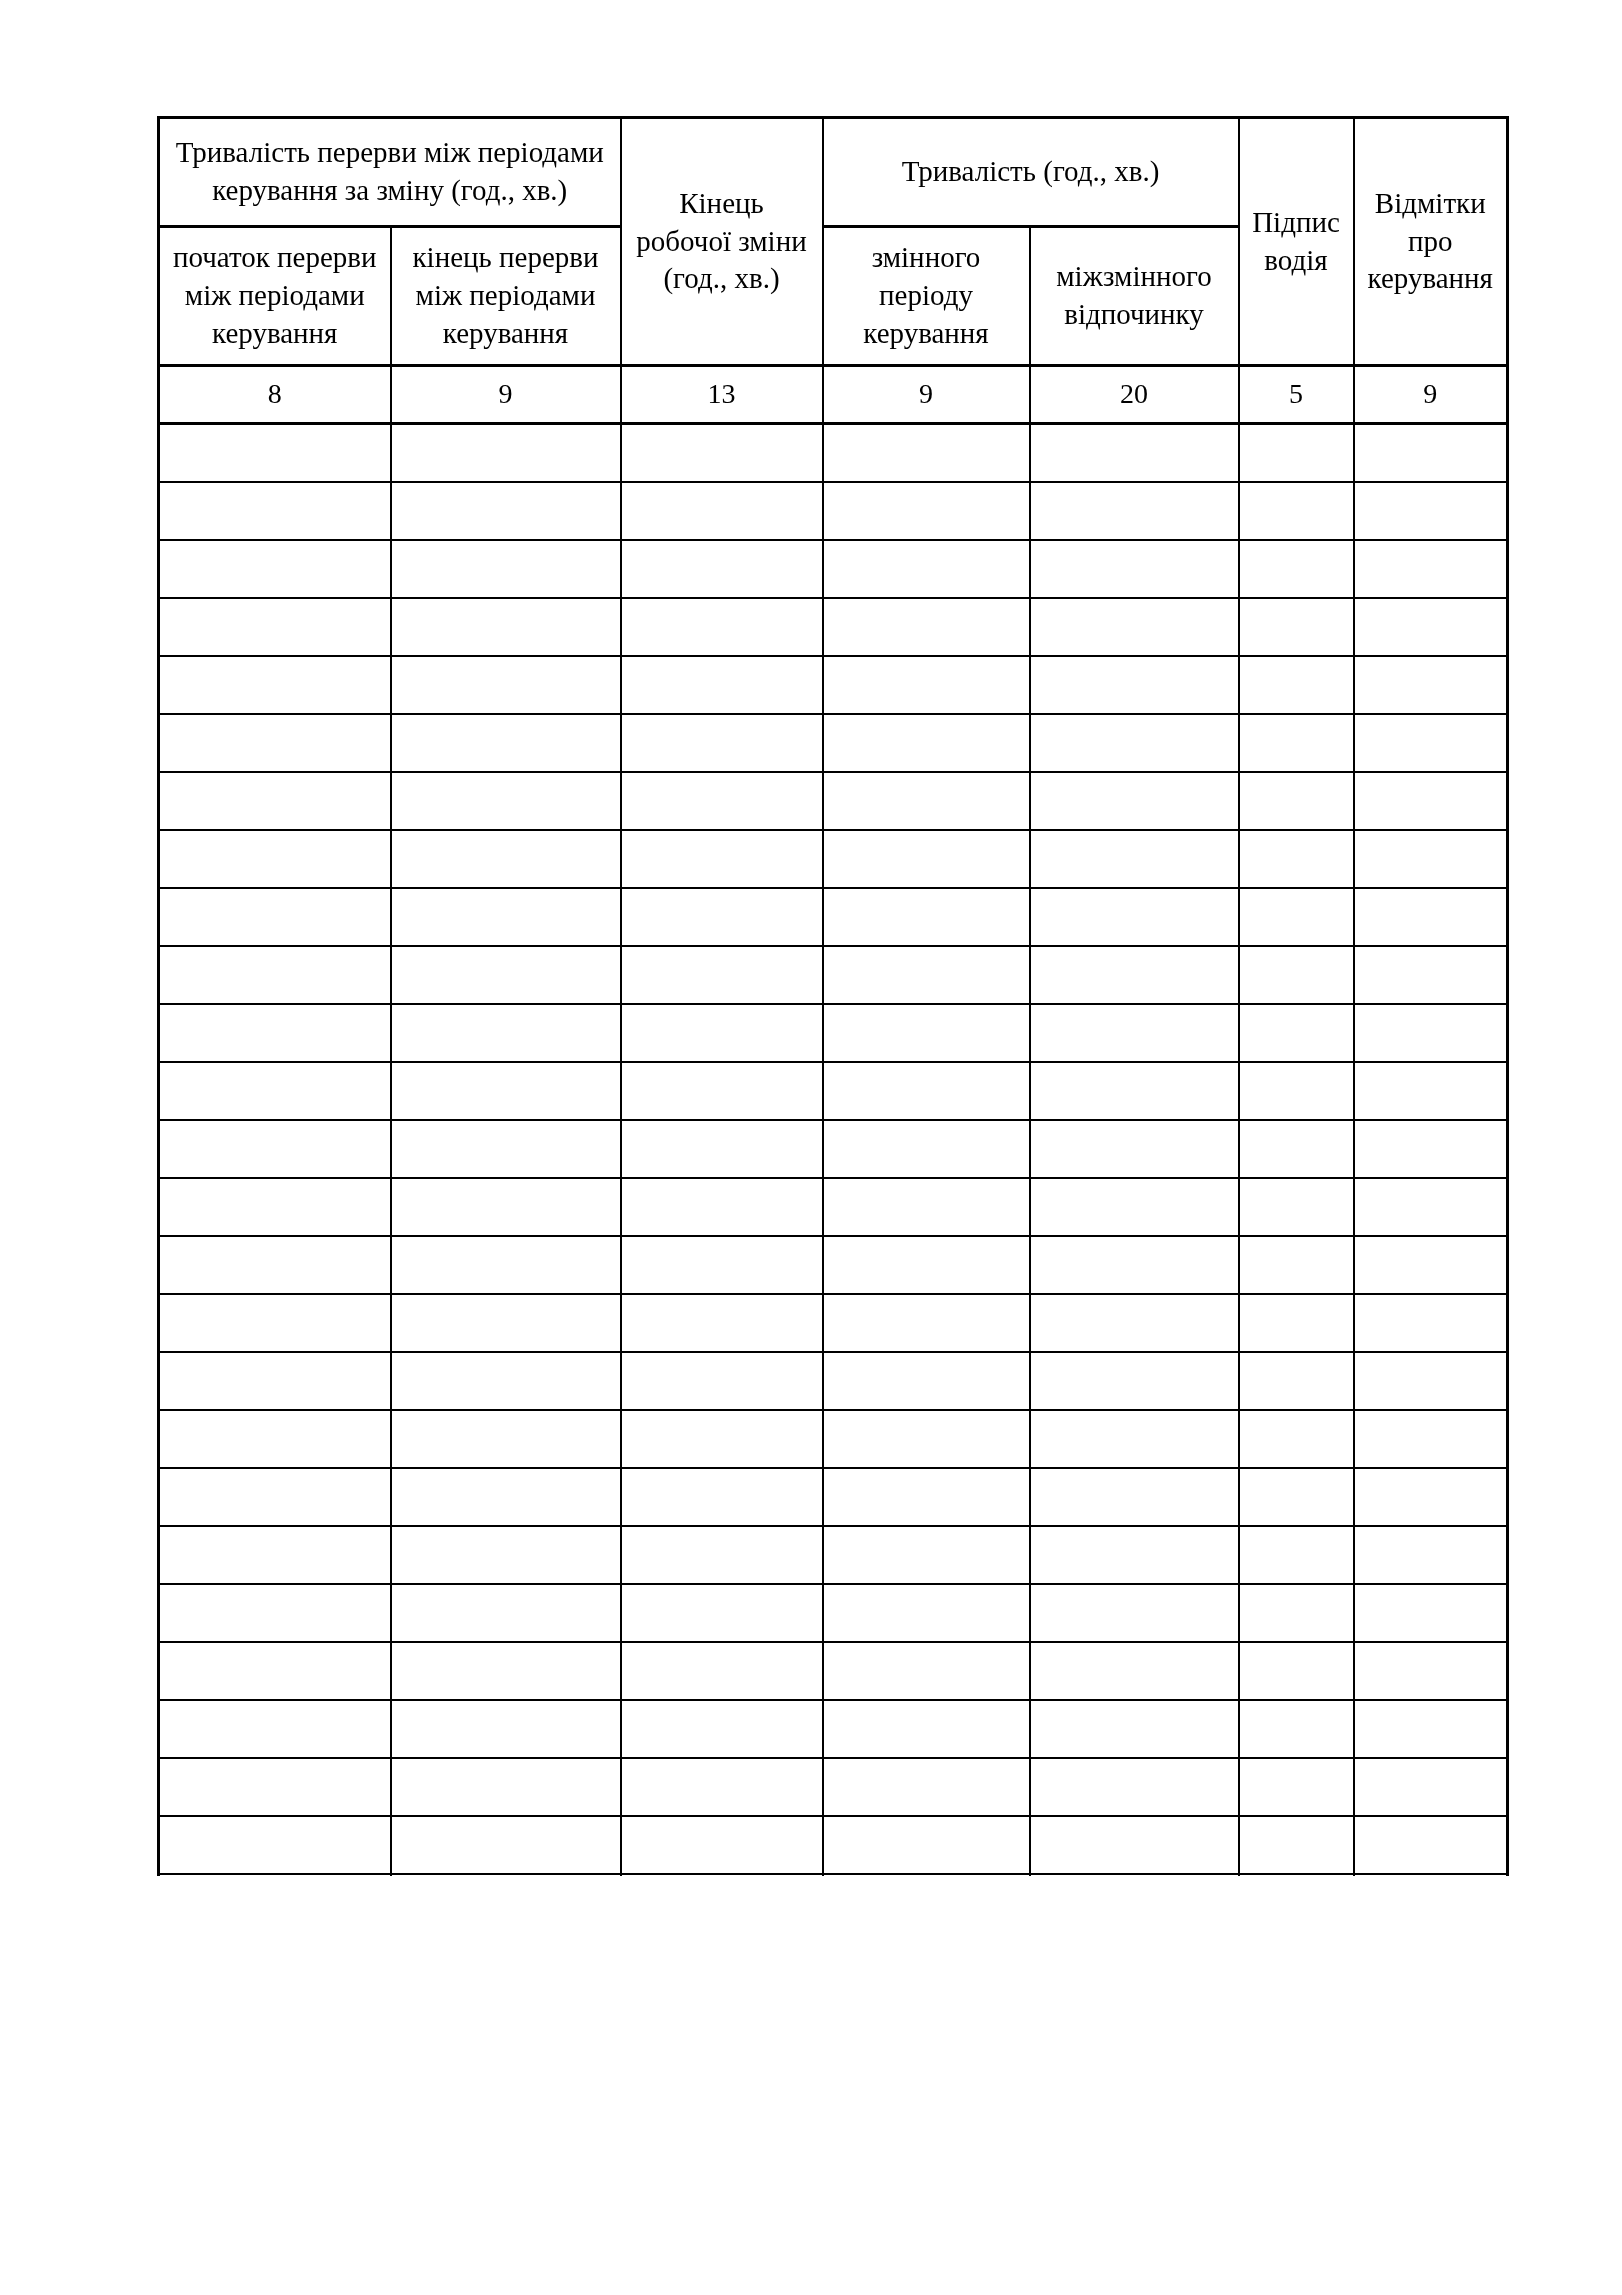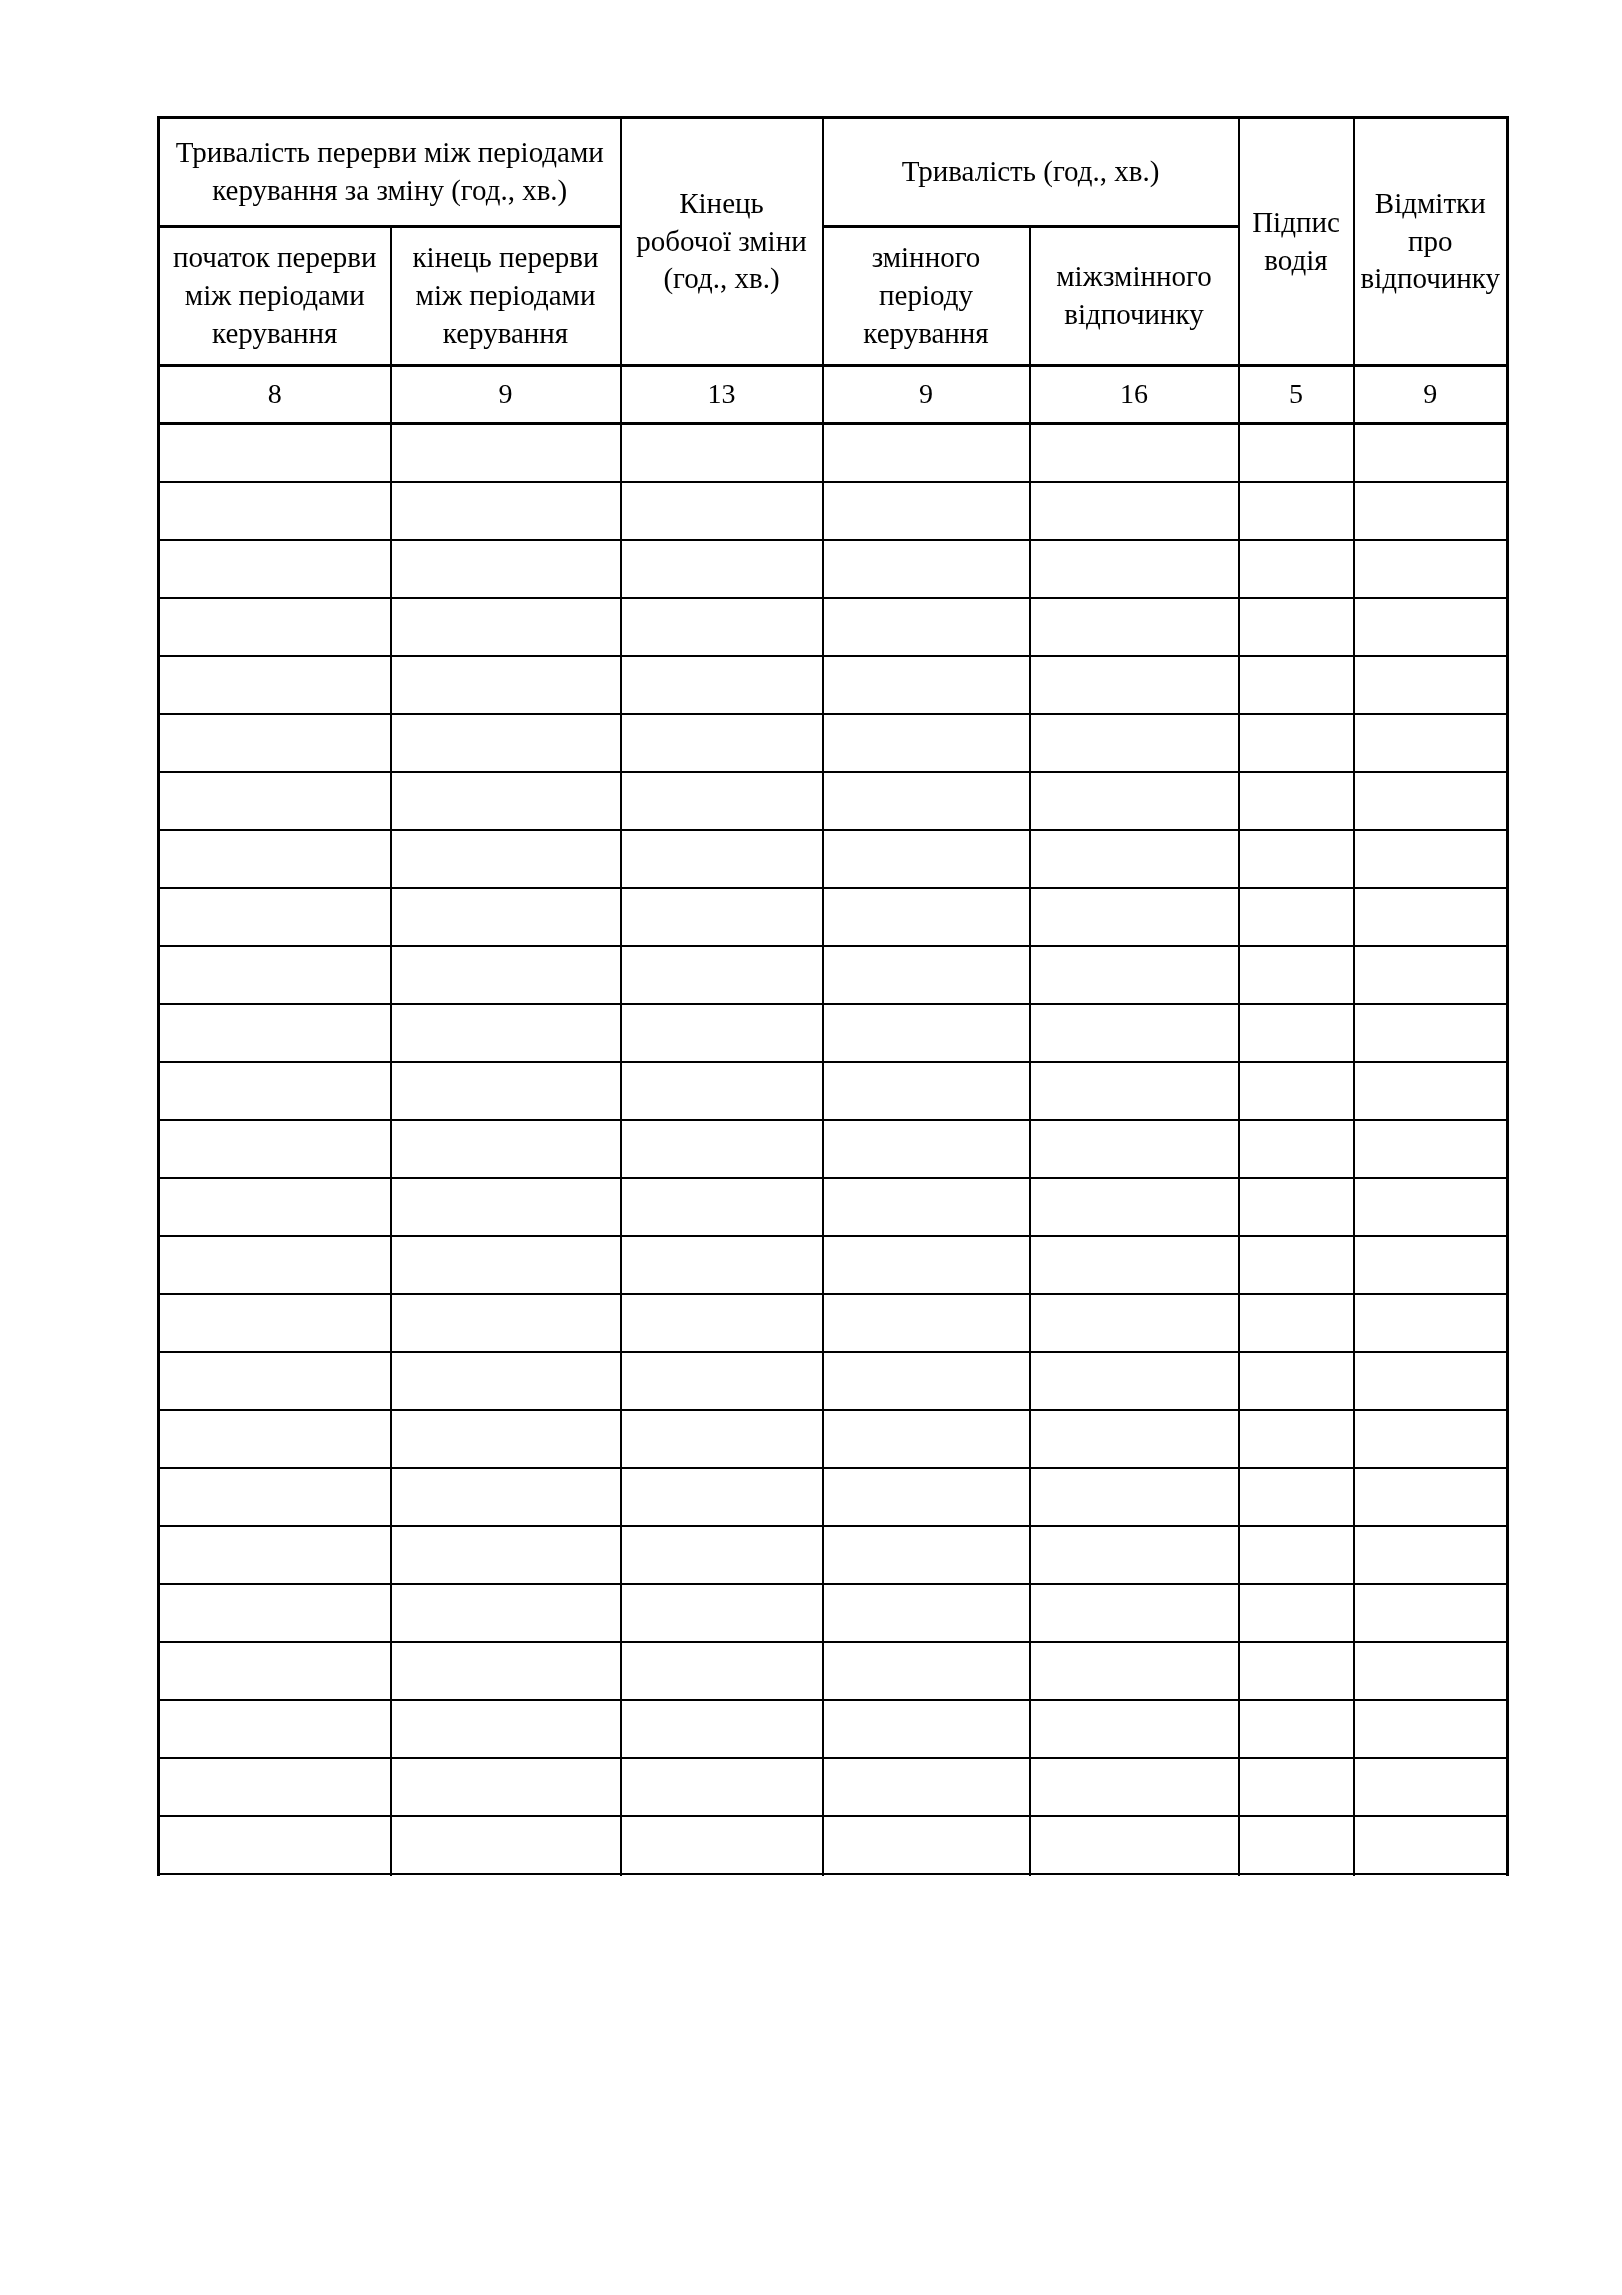--- a/index.html
+++ b/index.html
@@ -75,41 +75,41 @@
         <td colspan="2">Тривалість перерви між періодами
 керування за зміну (год., хв.)</td>
         <td rowspan="2" class="rowspan-deep">Кінець
 робочої зміни
 (год., хв.)</td>
         <td colspan="2">Тривалість (год., хв.)</td>
         <td rowspan="2" class="rowspan-deep">Підпис
 водія</td>
         <td rowspan="2" class="rowspan-deep">Відмітки
 про
-відпочинку</td>
+керування</td>
       </tr>
       <tr class="header-row-2">
         <td>початок перерви
 між періодами
 керування</td>
         <td>кінець перерви
 між періодами
 керування</td>
         <td>змінного
 періоду
 керування</td>
         <td>міжзмінного
 відпочинку</td>
       </tr>
       <tr class="numbers-row">
         <td>8</td>
         <td>9</td>
         <td>13</td>
         <td>9</td>
-        <td>16</td>
+        <td>20</td>
         <td>5</td>
         <td>9</td>
       </tr>
     </tbody>
     <tbody class="empty-rows">
         <tr>
           <td></td>
           <td></td>
           <td></td>
           <td></td>

